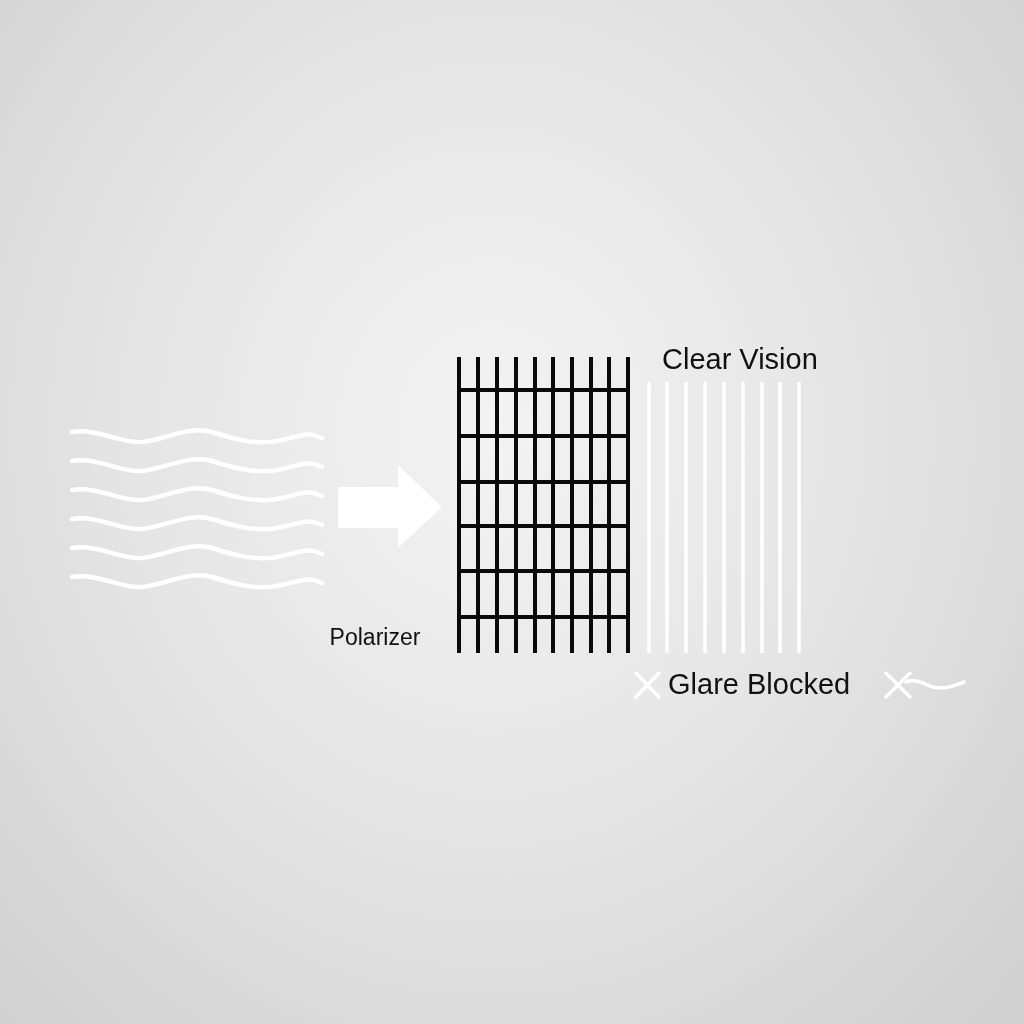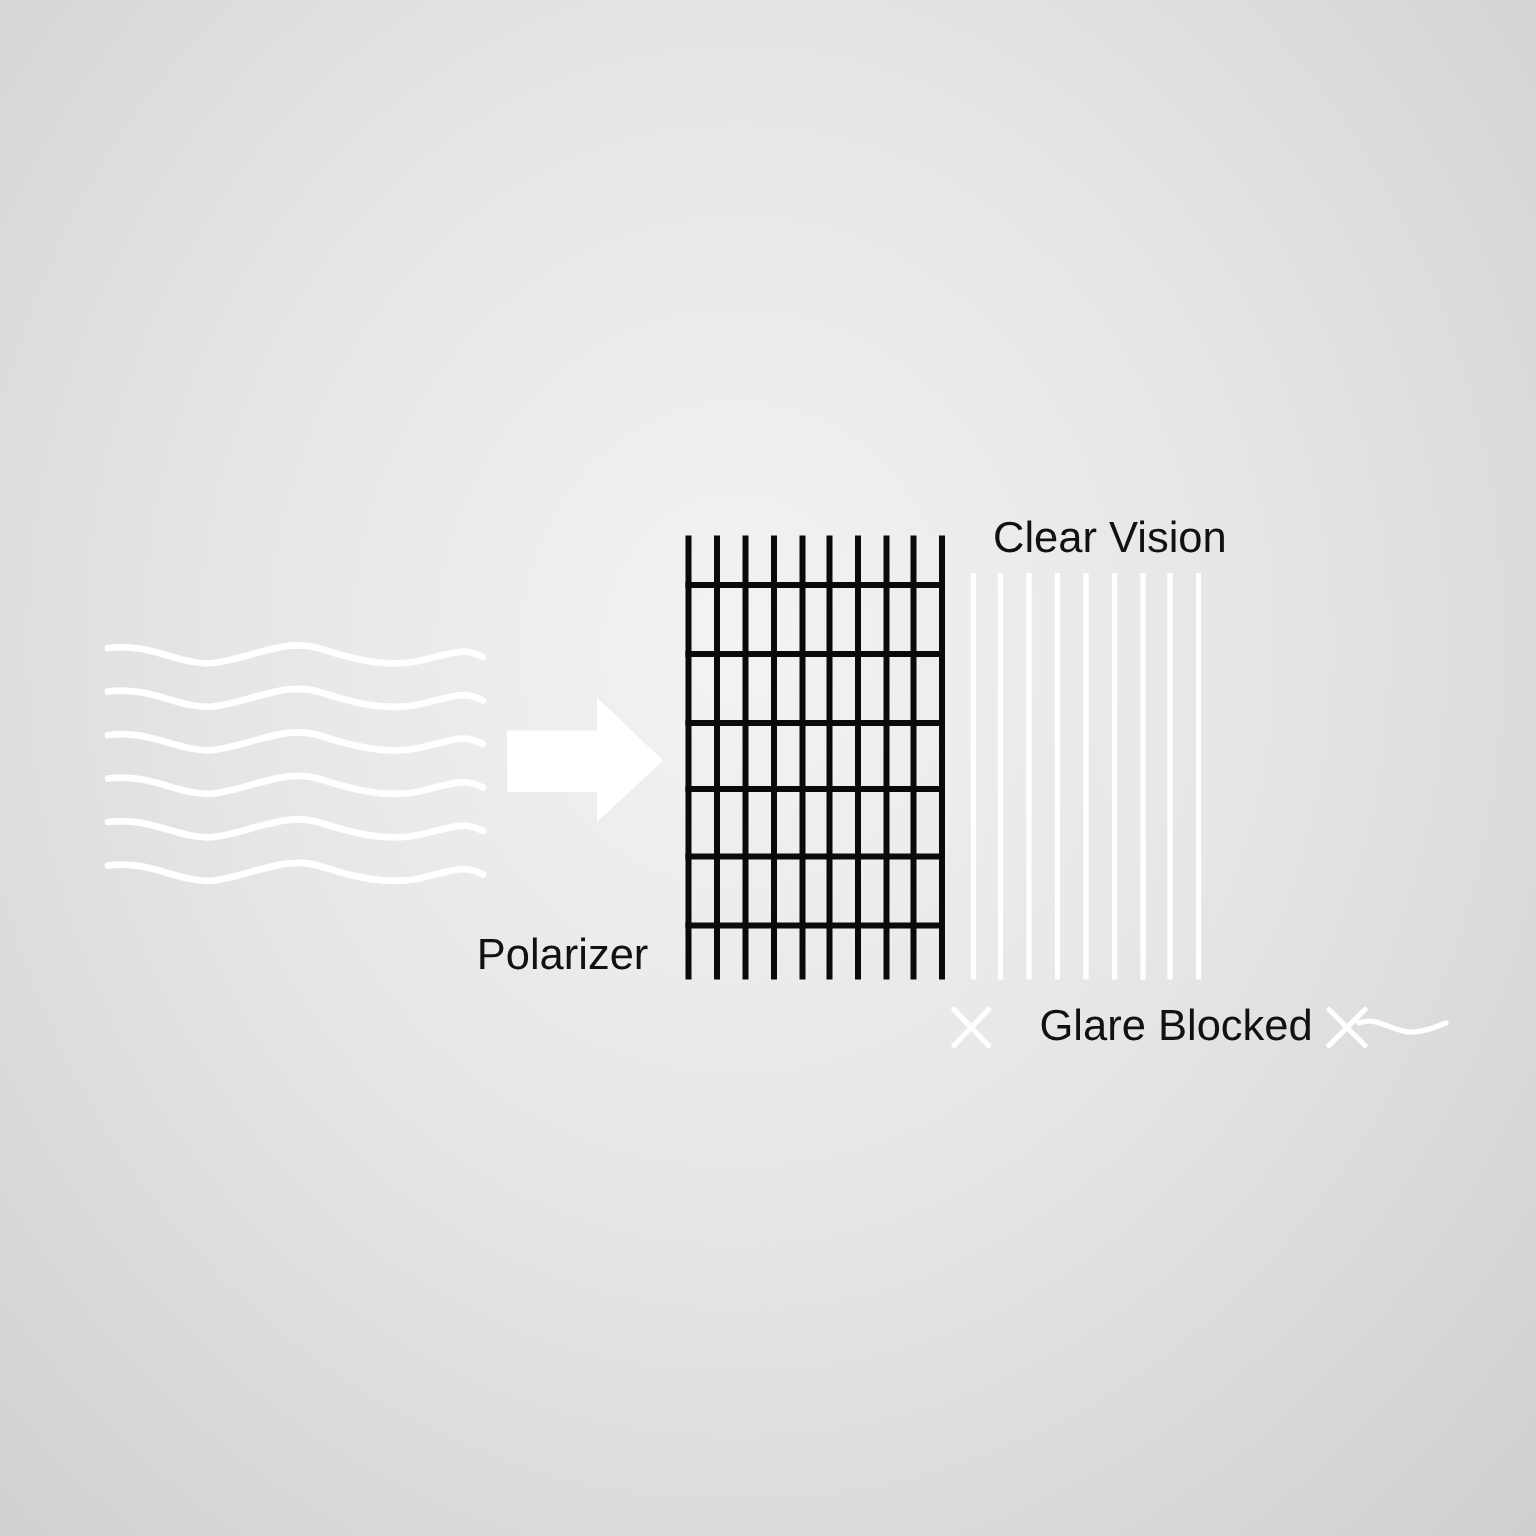--- a/index.html
+++ b/index.html
@@ -7,22 +7,22 @@
     width: 1024px; height: 1024px; overflow: hidden; position: relative;
     background: radial-gradient(ellipse at 48% 42%, #f3f3f3 0%, #e6e6e6 45%, #cfcfcf 100%);
     font-family: "Liberation Sans", sans-serif;
   }
   .stage { position: absolute; left: 0; top: 0; width: 1024px; height: 720px; }
   .label {
     position: absolute; color: #111; font-weight: 400;
     font-family: "Liberation Sans", sans-serif; white-space: nowrap;
   }
   #lbl-clear { left: 662px; top: 343px; font-size: 29px; }
-  #lbl-polar { left: 300px; top: 620px; width: 150px; text-align: center; font-size: 29px; line-height: 34px; }
-  #lbl-glare { left: 668px; top: 668px; font-size: 29px; margin-left: 25px; }
+  #lbl-polar { left: 300px; top: 620px; width: 150px; text-align: center; font-size: 23px; line-height: 34px; }
+  #lbl-glare { left: 668px; top: 668px; font-size: 29px; }
 </style>
 </head>
 <body>
 
 <div class="stage">
   <svg width="1024" height="1024" viewBox="0 0 1024 1024" style="position:absolute;left:0;top:0">
 
     <g fill="none" stroke="#ffffff" stroke-width="4.5" stroke-linecap="round">
       <path d="M72 432 C 100 428, 120 444, 142 442 S 190 425, 212 432 S 258 446, 282 440 S 310 432, 322 438"></path>
       <path d="M72 461 C 100 457, 120 473, 142 471 S 190 454, 212 461 S 258 475, 282 469 S 310 461, 322 467"></path>

